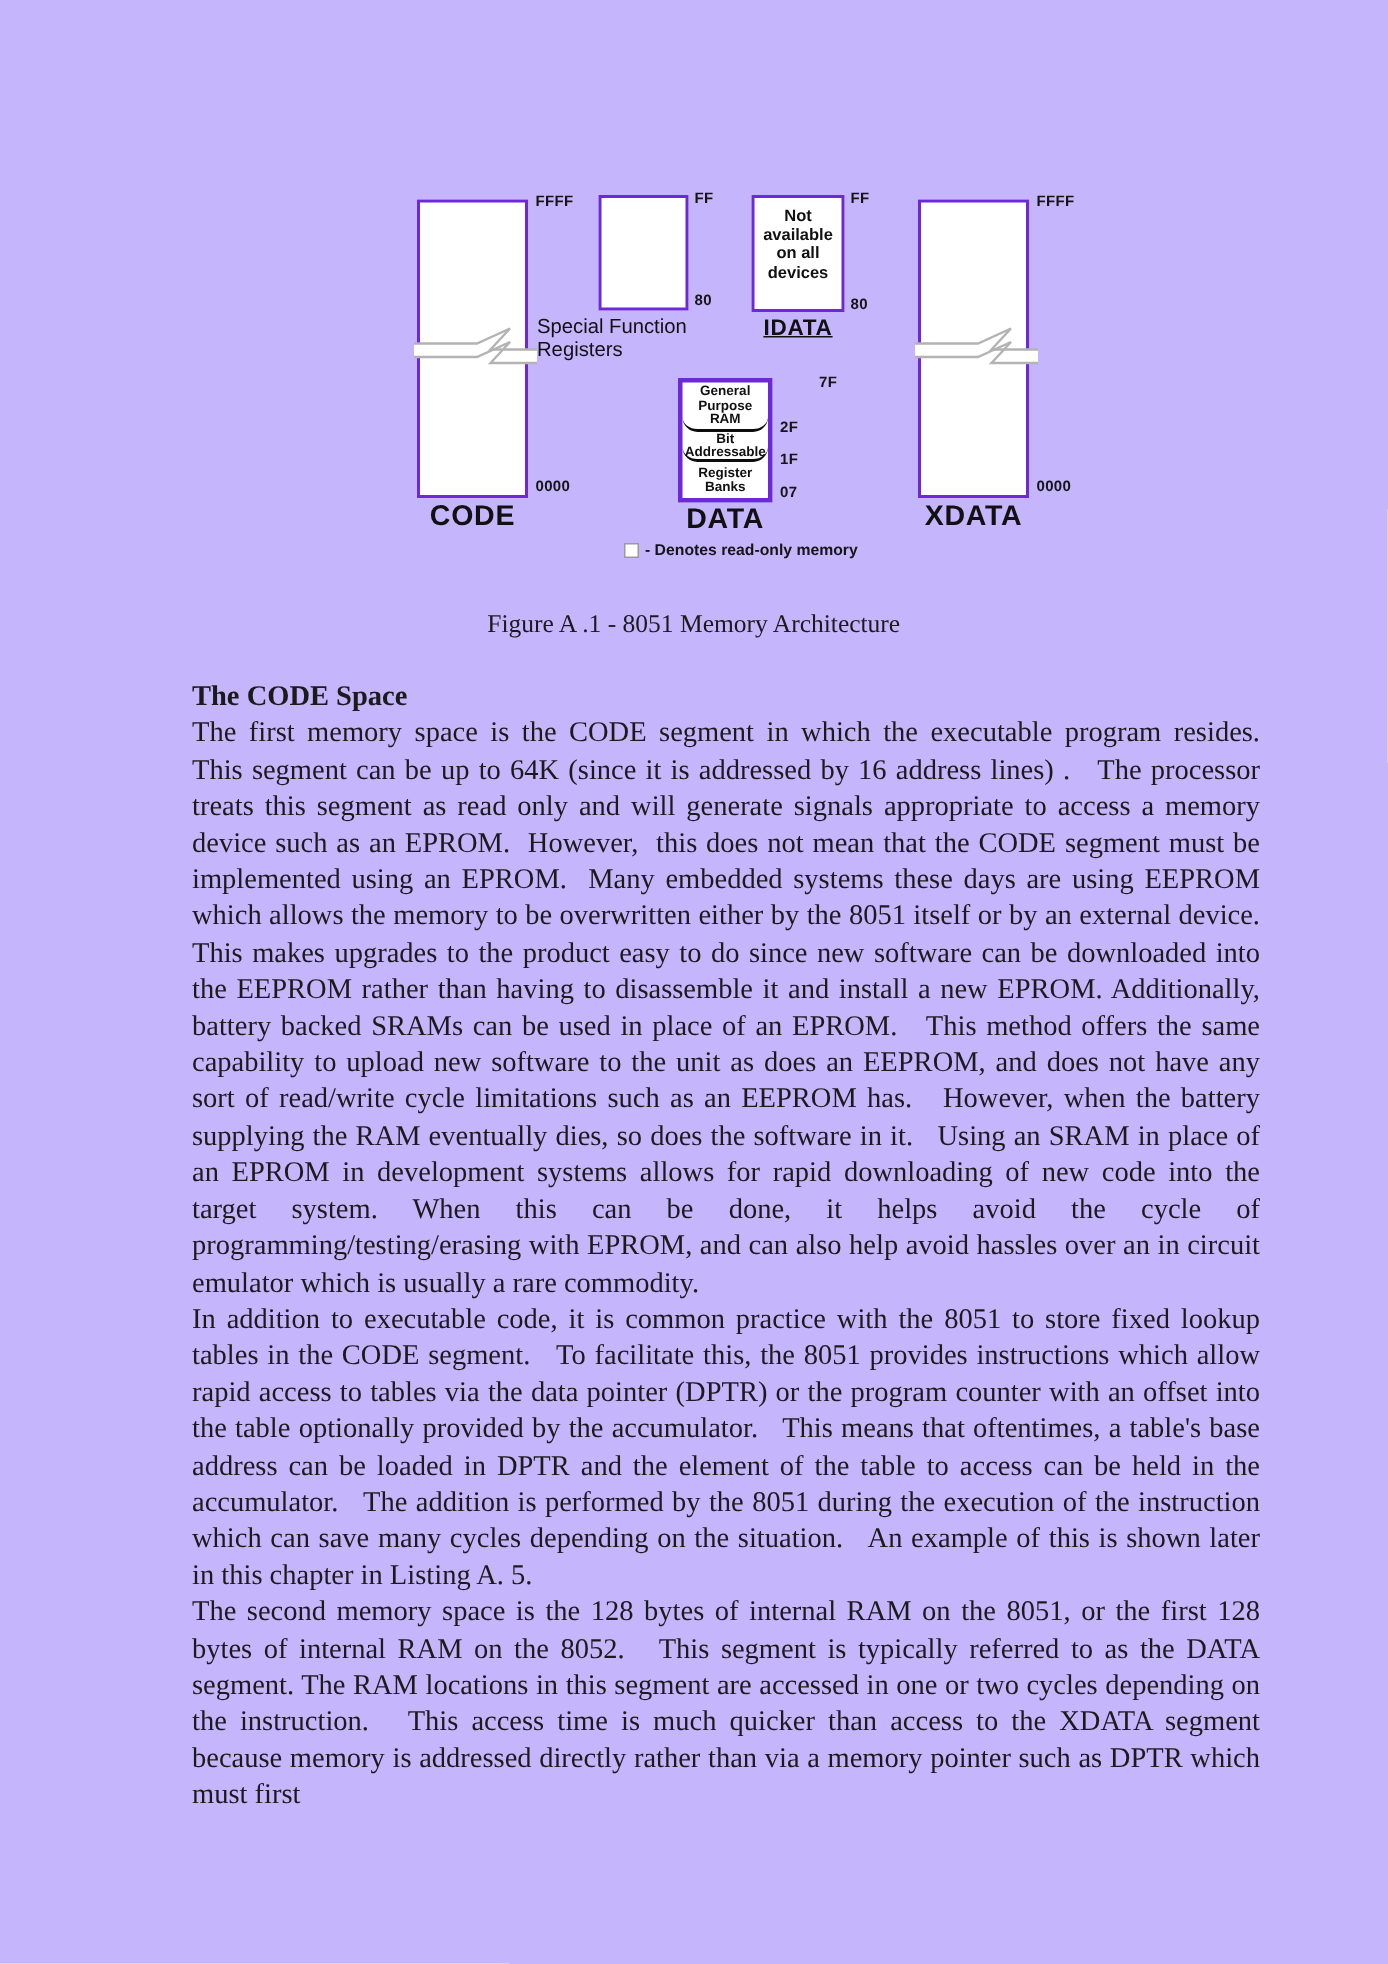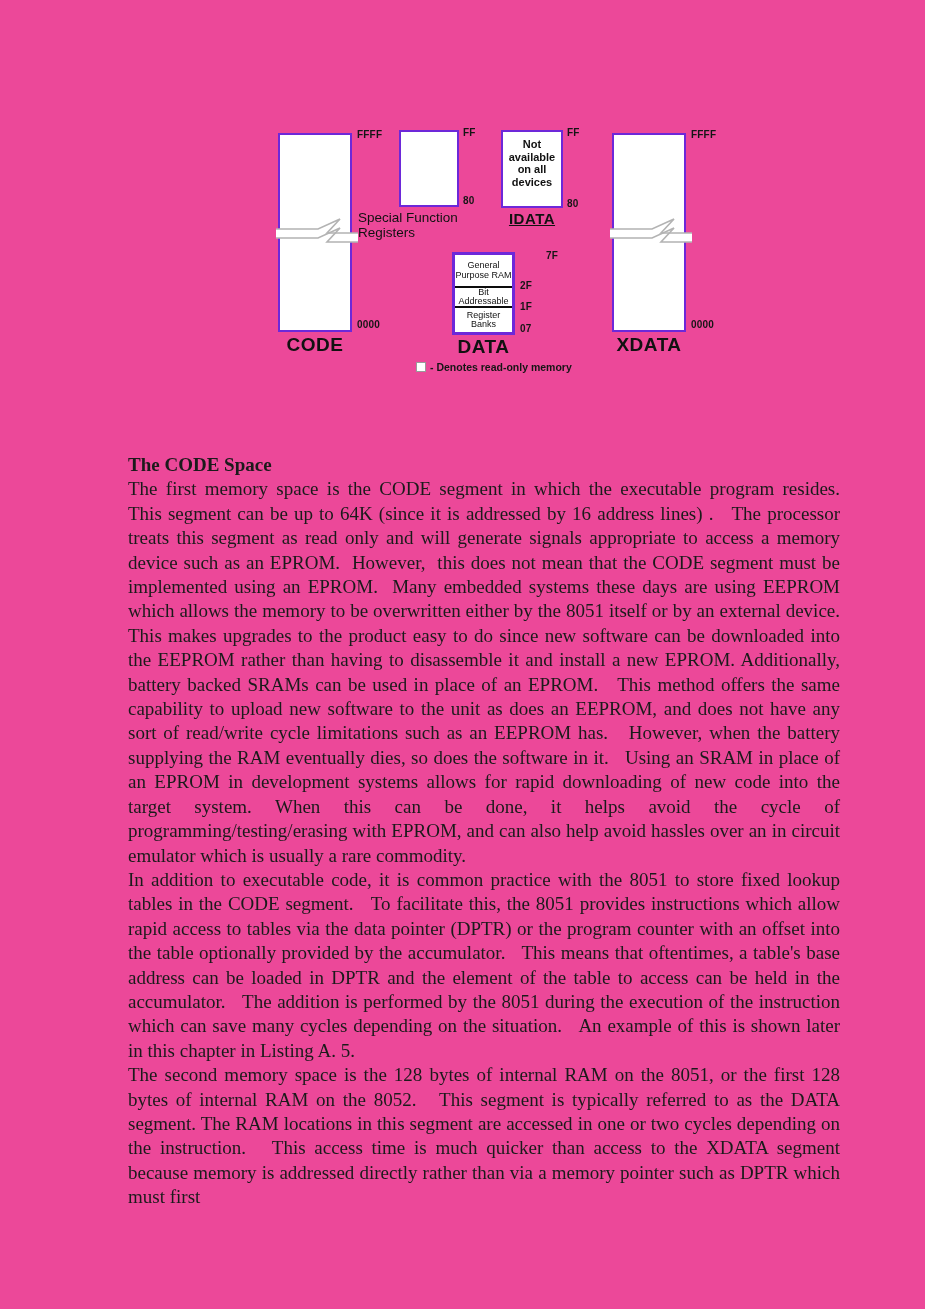--- a/index.html
+++ b/index.html
@@ -2,21 +2,21 @@
 <html><head>
 <meta charset="utf-8">
 <style>
   * { margin: 0; padding: 0; box-sizing: border-box; }
   html, body { background: #e8e8e8; }
   .page {
     position: relative;
     width: 925px;
     height: 1309px;
     margin: 0 auto;
-    background: #ec4899;
+    background: #c4b5fd;
     font-family: "Liberation Serif", serif;
     color: #1b1b1b;
     overflow: hidden;
   }
 
   
   .diagram { position: absolute; inset: 0; font-family: "Liberation Sans", sans-serif; }
   .blk { position: absolute; border: 2px solid #6d28d9; background: #fff; }
   .code-blk  { left: 278px; top: 133px; width: 74px; height: 199px; }
   .sfr-blk   { left: 399px; top: 130px; width: 60px; height: 77px; }
@@ -41,22 +41,23 @@
     font-size: 13.5px; font-weight: normal; text-align: left; line-height: 15px;
     color: #111;
   }
   .idata-note {
     position: absolute; inset: 0; display: flex; align-items: flex-start; justify-content: center;
     padding-top: 6px; text-align: center;
     font-size: 11px; font-weight: bold; line-height: 12.5px; color: #111;
   }
   .dsec {
     width: 100%; display: flex; align-items: center; justify-content: center; text-align: center;
-    font-size: 9px; font-weight: normal; line-height: 9.5px; color: #111;
+    font-size: 9px; font-weight: bold; line-height: 9.5px; color: #111;
     border-bottom: 2px solid #0c0c0c;
+    border-radius: 10px;
   }
   .dsec.s1 { height: 33px; }
   .dsec.s2 { height: 20px; }
   .dsec.s3 { height: 24px; border-bottom: none; }
 
   .legend { position: absolute; left: 416px; top: 361px; display: flex; align-items: center; justify-content: space-between; }
   .legend-swatch {
     width: 10px; height: 10px; background: #fff; border: 1.5px solid #9a9a9a;
     display: inline-block; margin-right: 4px;
   }
@@ -128,20 +129,21 @@
     <div class="addr" style="left:691px; top:129px;">FFFF</div>
     <div class="addr" style="left:691px; top:319px;">0000</div>
     <div class="blk-label lbl-big" style="left:608px; top:334px; width:82px;">XDATA</div>
 
     <div class="legend">
       <span class="legend-swatch"></span>
       <span class="legend-text">- Denotes read-only memory</span>
     </div>
   </div>
 
+  <div class="caption">Figure A .1 - 8051 Memory Architecture</div>
 
   <div class="content">
     <div class="h">The CODE Space</div>
     <p class="para">The first memory space is the CODE segment in which the executable program resides.   This segment can be up to 64K (since it is addressed by 16 address lines) .   The processor treats this segment as read only and will generate signals appropriate to access a memory device such as an EPROM.  However,  this does not mean that the CODE segment must be implemented using an EPROM.  Many embedded systems these days are using EEPROM which allows the memory to be overwritten either by the 8051 itself or by an external device. This makes upgrades to the product easy to do since new software can be downloaded into the EEPROM rather than having to disassemble it and install a new EPROM. Additionally, battery backed SRAMs can be used in place of an EPROM.   This method offers the same capability to upload new software to the unit as does an EEPROM, and does not have any sort of read/write cycle limitations such as an EEPROM has.   However, when the battery supplying the RAM eventually dies, so does the software in it.   Using an SRAM in place of an EPROM in development systems allows for rapid downloading of new code into the target system. When this can be done, it helps avoid the cycle of programming/testing/erasing with EPROM, and can also help avoid hassles over an in circuit emulator which is usually a rare commodity.</p>
     <p class="para">In addition to executable code, it is common practice with the 8051 to store fixed lookup tables in the CODE segment.   To facilitate this, the 8051 provides instructions which allow rapid access to tables via the data pointer (DPTR) or the program counter with an offset into the table optionally provided by the accumulator.   This means that oftentimes, a table's base address can be loaded in DPTR and the element of the table to access can be held in the accumulator.   The addition is performed by the 8051 during the execution of the instruction which can save many cycles depending on the situation.   An example of this is shown later in this chapter in Listing A. 5.</p>
     <p class="para">The second memory space is the 128 bytes of internal RAM on the 8051, or the first 128 bytes of internal RAM on the 8052.   This segment is typically referred to as the DATA segment. The RAM locations in this segment are accessed in one or two cycles depending on the instruction.   This access time is much quicker than access to the XDATA segment because memory is addressed directly rather than via a memory pointer such as DPTR which must first</p>
   </div>
 
 </div>
 

